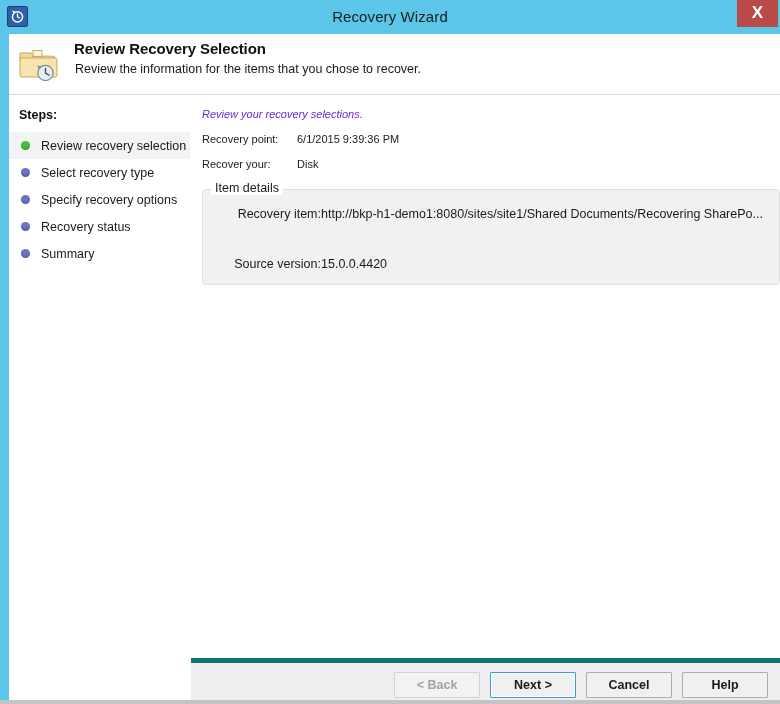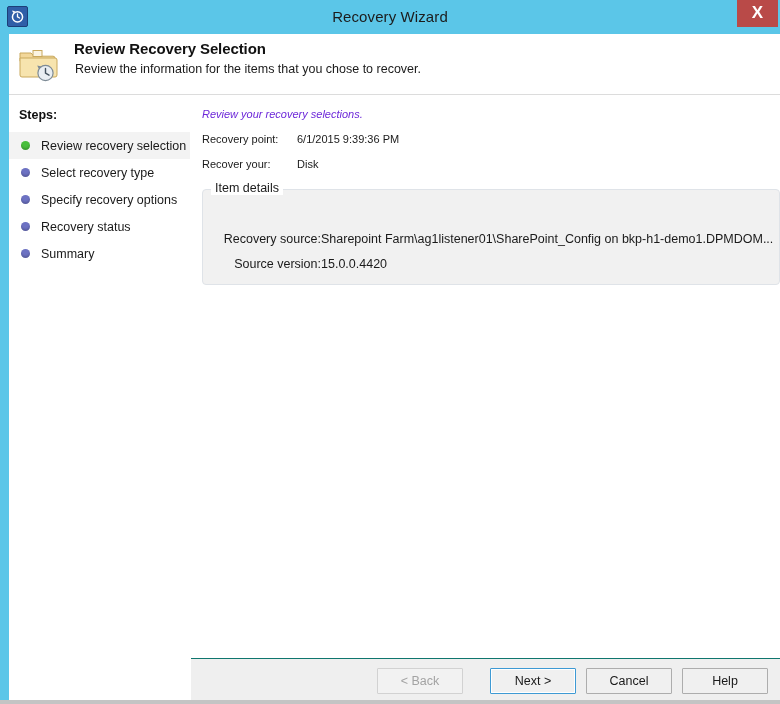--- a/index.html
+++ b/index.html
@@ -205,21 +205,22 @@
   #gb-item    { top: 17px; }
   #gb-source  { top: 42px; }
   #gb-version { top: 67px; }
 
   
   .footer {
     position: absolute;
     left: 182px; top: 562px;
     width: 589px; height: 46px;
     background: #efefef;
-    border-top: 1px solid #0f766e;
+    border-top: 5px solid #0f766e;
+    font-weight: bold;
   }
   .btn-row {
     position: absolute;
     right: 12px; top: 9px;
     display: flex;
     gap: 10px;
   }
   .btn {
     width: 86px; height: 26px;
     background: #f0f0f0;
@@ -234,21 +235,20 @@
   }
   .btn.disabled {
     color: #a3a3a3;
     border-color: #d2d2d2;
     background: #f2f2f2;
   }
   .btn.default {
     border: 1px solid #3e9ad4;
     box-shadow: inset 0 0 0 1px #ffffff;
     background: #f0f0f0;
-    margin-left: 17px;
   }
 
   .bottom-bar {
     position: absolute;
     left: 0; bottom: 0;
     width: 780px; height: 4px;
     background: #c4c4c4;
   }
 </style>
 </head>
@@ -327,24 +327,24 @@
         <span class="k">Recovery point:</span><span class="v">6/1/2015 9:39:36 PM</span>
       </div>
 
       <div class="kv-row" id="row-from">
         <span class="k">Recover your:</span><span class="v">Disk</span>
       </div>
 
       <div class="groupbox">
         <div class="groupbox-legend">Item details</div>
 
-
-        <div class="gb-row" id="gb-source">
-          <span class="k">Recovery source:</span><span class="v">Sharepoint Farm\ag1listener01\SharePoint_Config on bkp-h1-demo1.DPMDOM...</span>
-        </div>
+        <div class="gb-row" id="gb-item">
+          <span class="k">Recovery item:</span><span class="v">http://bkp-h1-demo1:8080/sites/site1/Shared Documents/Recovering SharePo...</span>
+        </div>
+
 
         <div class="gb-row" id="gb-version">
           <span class="k">Source version:</span><span class="v">15.0.0.4420</span>
         </div>
       </div>
 
     </div>
 
     <div class="footer">
       <div class="btn-row">

